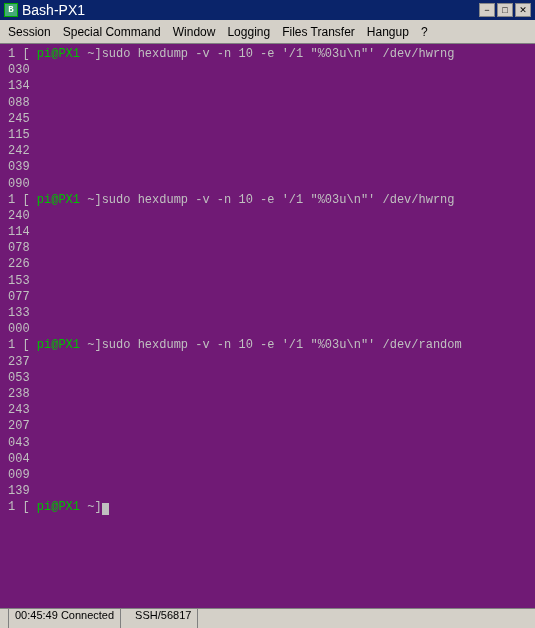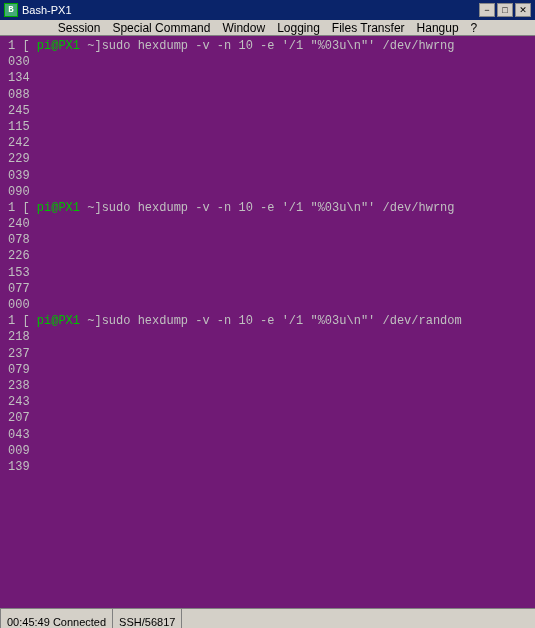--- a/index.html
+++ b/index.html
@@ -27,47 +27,46 @@
       width: 14px;
       height: 14px;
       background: #4a7;
       border: 1px solid #0a0;
       display: flex; align-items: center; justify-content: center;
       font-size: 9px; color: #fff; font-weight: bold;
       flex-shrink: 0;
     }
     #title-bar .title-text {
       flex: 1;
-      font-size: 11px;
+      font-size: 14px;
       font-family: Arial, sans-serif;
     }
     #title-bar .win-buttons {
       display: flex; gap: 2px;
     }
     #title-bar .win-btn {
       width: 16px; height: 14px;
       background: #d4d0c8;
       border: 1px solid #888;
       display: flex; align-items: center; justify-content: center;
       font-size: 9px; color: #000;
       cursor: pointer;
       font-family: Arial, sans-serif;
     }
 
     
     #menu-bar {
       background: #d4d0c8;
-      height: 16px;
+      height: 24px;
       display: flex;
       align-items: center;
       padding: 0 2px;
       border-bottom: 1px solid #808080;
       font-family: Arial, sans-serif;
       font-size: 12px;
-      justify-content: center;
     }
     .menu-item {
       padding: 2px 6px;
       cursor: pointer;
       white-space: nowrap;
     }
 
     
     #terminal {
       background: #701a75;
@@ -118,21 +117,22 @@
       font-size: 11px;
       position: absolute;
       bottom: 0;
       width: 535px;
     }
     .status-segment {
       padding: 0 6px;
       border-right: 1px solid #808080;
       height: 100%;
       display: flex;
-      align-items: flex-end;
+      align-items: flex-start;
+      margin-left: 8px;
     }
     .status-segment:first-child {
       border-left: 1px solid #808080;
     }
   </style>
 </head>
 <body>
 
 <div id="title-bar">
   <div class="title-icon">B</div>
@@ -155,40 +155,42 @@
   </div>
 
 <div id="terminal">
 <span class="term-line"><span class="term-prompt">1 [ </span><span class="term-user">pi@PX1</span><span class="term-cmd"> ~]sudo hexdump -v -n 10 -e '/1 "%03u\n"' /dev/hwrng</span></span>
     <span class="term-line">030</span>
     <span class="term-line">134</span>
     <span class="term-line">088</span>
     <span class="term-line">245</span>
     <span class="term-line">115</span>
     <span class="term-line">242</span>
-    <span class="term-line">229</span>
     <span class="term-line">039</span>
     <span class="term-line">090</span>
     <span class="term-line"><span class="term-prompt">1 [ </span><span class="term-user">pi@PX1</span><span class="term-cmd"> ~]sudo hexdump -v -n 10 -e '/1 "%03u\n"' /dev/hwrng</span></span>
     <span class="term-line">240</span>
+    <span class="term-line">114</span>
     <span class="term-line">078</span>
     <span class="term-line">226</span>
     <span class="term-line">153</span>
     <span class="term-line">077</span>
+    <span class="term-line">133</span>
     <span class="term-line">000</span>
     <span class="term-line"><span class="term-prompt">1 [ </span><span class="term-user">pi@PX1</span><span class="term-cmd"> ~]sudo hexdump -v -n 10 -e '/1 "%03u\n"' /dev/random</span></span>
-    <span class="term-line">218</span>
     <span class="term-line">237</span>
-    <span class="term-line">079</span>
+    <span class="term-line">053</span>
     <span class="term-line">238</span>
     <span class="term-line">243</span>
     <span class="term-line">207</span>
     <span class="term-line">043</span>
+    <span class="term-line">004</span>
     <span class="term-line">009</span>
     <span class="term-line">139</span>
+    <span class="term-line"><span class="term-prompt">1 [ </span><span class="term-user">pi@PX1</span><span class="term-cmd"> ~]</span><span class="cursor"></span></span>
   </div>
 
 <div id="status-bar">
   <div class="status-segment">
     <span>00:45:49</span>&nbsp;<span>Connected</span>
   </div>
   <div class="status-segment">
     <span>SSH/56817</span>
   </div>
 </div>

